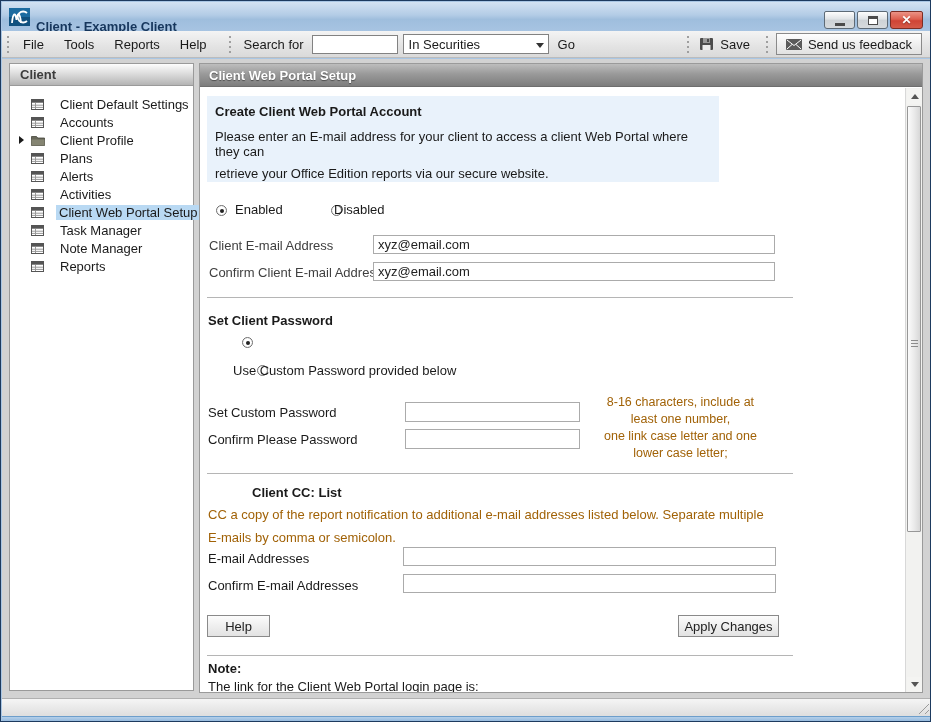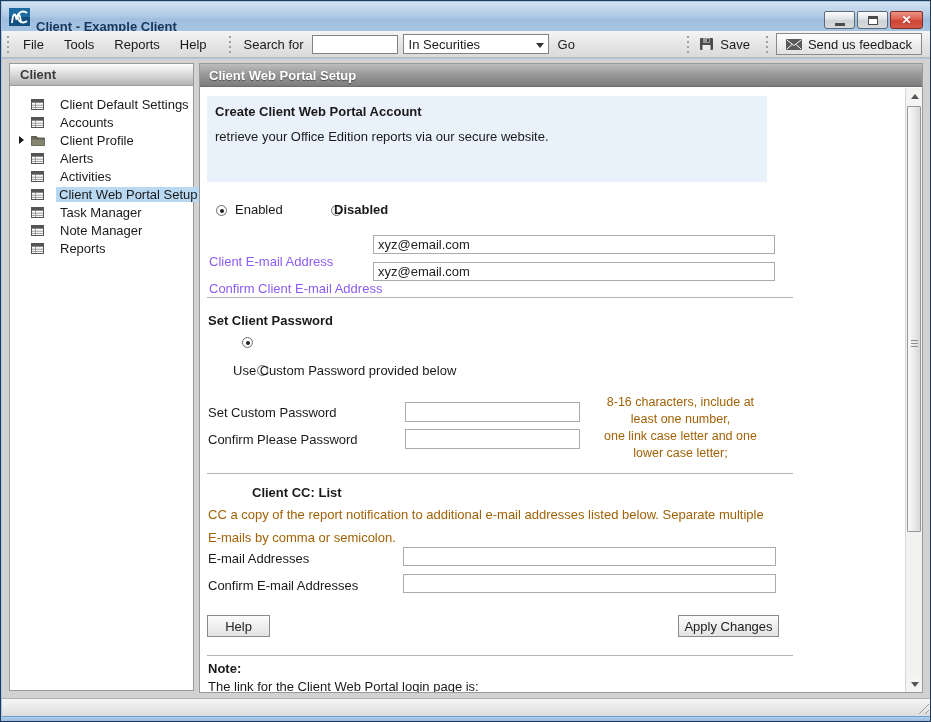--- a/index.html
+++ b/index.html
@@ -66,30 +66,30 @@
             border-left:5px solid #1a1a1a; }
 
   .mainpanel { position:absolute; left:197px; top:4px; width:724px; height:630px;
                background:#fff; border:1px solid #9a9a9a; overflow:hidden; }
   .main-hd { position:absolute; left:0; top:0; width:100%; height:23px;
              background:linear-gradient(#bdbdbd,#9a9a9a 45%,#7d7d7d);
              color:#fff; font-weight:bold; display:flex; align-items:center; padding-left:9px;
              text-shadow:0 1px 1px rgba(0,0,0,.45); border-bottom:1px solid #6e6e6e; }
 
   .abs { position:absolute; }
-  .infobox { left:7px; top:32px; width:560px; height:86px; background:#e9f2fb; padding:8px; }
+  .infobox { left:7px; top:32px; width:512px; height:86px; background:#e9f2fb; padding:8px; }
   .infobox .ttl { font-weight:bold; margin-bottom:10px; }
   .infobox .line { margin-bottom:7px; }
 
   .radio { width:11px; height:11px; border-radius:50%; border:1px solid #6f6f6f;
            background:radial-gradient(#ffffff 55%, #d9d9d9); position:relative; display:inline-block; }
   .radio.on::after { content:""; position:absolute; left:3px; top:3px; width:4px; height:4px;
                      border-radius:50%; background:#222; }
 
-  .bluelbl { color:#8b5cf6;margin-top:16px; }
+  .bluelbl { color:#404040; }
   .graytxt { color:#a16207;text-align:center; }
   .bold { font-weight:bold; }
 
   .tinput { border:1px solid #ababab; background:#fff; font:13px "Liberation Sans",sans-serif;
             padding:0 4px; color:#222; }
 
   .sep { height:1px; background:#b5b5b5; }
 
   .btn { border:1px solid #8a8a8a; background:linear-gradient(#fcfcfc,#ececec 60%,#e3e3e3);
          font:13px "Liberation Sans",sans-serif; color:#222;
@@ -221,20 +221,32 @@
         <div class="side-item">
           <span class="icon">
               <svg width="13" height="11" viewBox="0 0 13 11">
                 <rect x="0.5" y="0.5" width="12" height="10" fill="#fff" stroke="#555"></rect>
                 <rect x="0.5" y="0.5" width="12" height="3.2" fill="#555"></rect>
                 <line x1="1" y1="6.2" x2="12" y2="6.2" stroke="#999"></line>
                 <line x1="1" y1="8.4" x2="12" y2="8.4" stroke="#999"></line>
                 <line x1="4.5" y1="4" x2="4.5" y2="10" stroke="#999"></line>
               </svg>
             </span>
+          <span class="lbl">Plans</span>
+        </div>
+        <div class="side-item">
+          <span class="icon">
+              <svg width="13" height="11" viewBox="0 0 13 11">
+                <rect x="0.5" y="0.5" width="12" height="10" fill="#fff" stroke="#555"></rect>
+                <rect x="0.5" y="0.5" width="12" height="3.2" fill="#555"></rect>
+                <line x1="1" y1="6.2" x2="12" y2="6.2" stroke="#999"></line>
+                <line x1="1" y1="8.4" x2="12" y2="8.4" stroke="#999"></line>
+                <line x1="4.5" y1="4" x2="4.5" y2="10" stroke="#999"></line>
+              </svg>
+            </span>
           <span class="lbl">Alerts</span>
         </div>
         <div class="side-item">
           <span class="icon">
               <svg width="13" height="11" viewBox="0 0 13 11">
                 <rect x="0.5" y="0.5" width="12" height="10" fill="#fff" stroke="#555"></rect>
                 <rect x="0.5" y="0.5" width="12" height="3.2" fill="#555"></rect>
                 <line x1="1" y1="6.2" x2="12" y2="6.2" stroke="#999"></line>
                 <line x1="1" y1="8.4" x2="12" y2="8.4" stroke="#999"></line>
                 <line x1="4.5" y1="4" x2="4.5" y2="10" stroke="#999"></line>
@@ -291,27 +303,28 @@
           <span class="lbl">Reports</span>
         </div>
       </div>
     </div>
 
     <div class="mainpanel">
       <div class="main-hd">Client Web Portal Setup</div>
 
       <div class="abs infobox">
         <div class="ttl">Create Client Web Portal Account</div>
+        <div class="line">Please enter an E-mail address for your client to access a client Web Portal where they can</div>
         <div class="line">retrieve your Office Edition reports via our secure website.</div>
       </div>
 
       <span class="abs radio on" style="left:16px; top:140px;"></span>
       <span class="abs" style="left:35px; top:138px;">Enabled</span>
       <span class="abs radio" style="left:116px; top:140px;"></span>
-      <span class="abs" style="left:134px; top:138px;font-weight:bold;">Disabled</span>
+      <span class="abs" style="left:134px; top:138px;">Disabled</span>
 
       <span class="abs bluelbl" style="left:9px; top:174px;">Client E-mail Address</span>
       <input class="abs tinput" style="left: 173px; top: 171px; width: 402px; height: 19px;" type="text" value="xyz@email.com">
       <span class="abs bluelbl" style="left:9px; top:201px;">Confirm Client E-mail Address</span>
       <input class="abs tinput" style="left: 173px; top: 198px; width: 402px; height: 19px;" type="text" value="xyz@email.com">
 
       <div class="abs sep" style="left:7px; top:233px; width:586px;"></div>
 
       <span class="abs bold" style="left:8px; top:249px;">Set Client Password</span>
       <span class="abs radio on" style="left:13px; top:272px;"></span>

